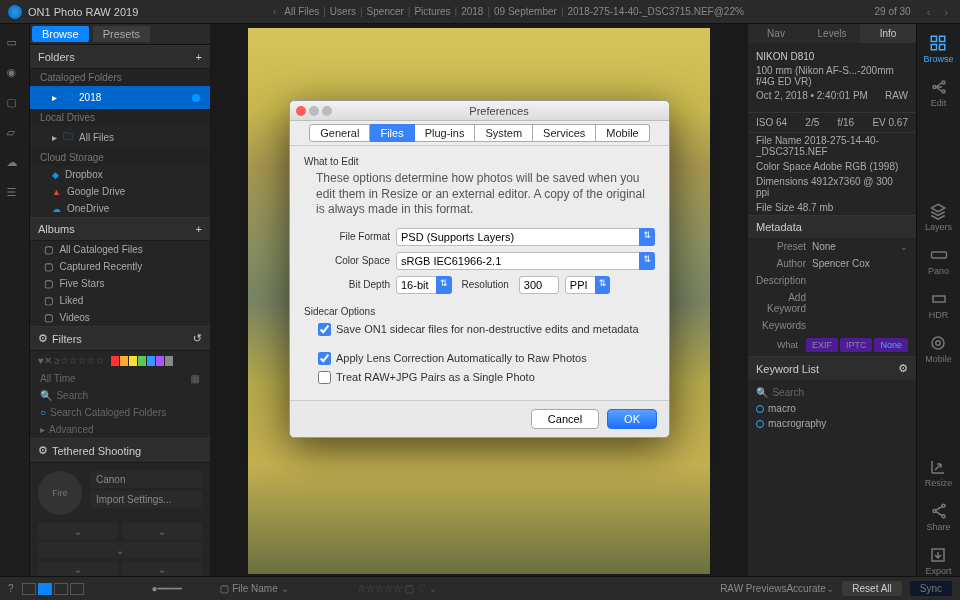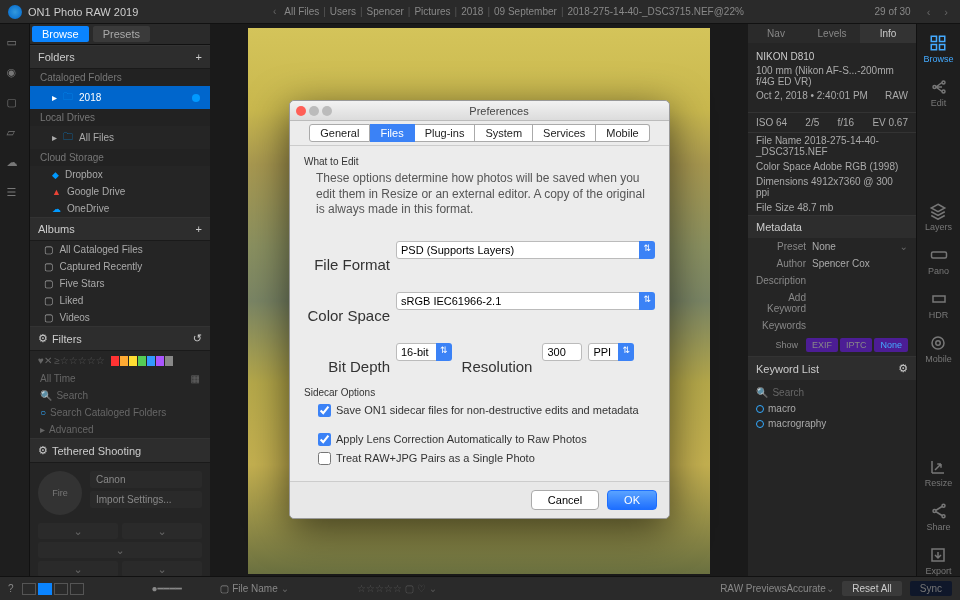--- a/index.html
+++ b/index.html
@@ -95,21 +95,21 @@
 .modal .mtabs { display:flex; justify-content:center; background:#ececec; padding:3px 0; border-bottom:1px solid #ccc;}
 .modal .mtabs div { padding:2px 10px; font-size:11px; border:1px solid #aaa; background:#fff; cursor:pointer;}
 .modal .mtabs div:first-child{border-radius:3px 0 0 3px;}
 .modal .mtabs div:last-child{border-radius:0 3px 3px 0;}
 .modal .mtabs div+div{border-left:none;}
 .modal .mtabs .act{background:#3b82f6;color:#fff;border-color:#3b82f6;}
 .modal .body { padding:10px 14px;}
 .modal .sect { font-size:10px;color:#333;margin-bottom:4px;}
 .modal .desc { font-size:12px;color:#555;margin:4px 0 10px 12px; line-height:1.3;}
 .modal .frow { display:flex;align-items:center;margin:6px 0;gap:6px;}
-.modal .frow .flbl{width:86px;text-align:right;font-size:15px;color:#333;margin-top:28px;}
+.modal .frow .flbl{width:86px;text-align:right;font-size:10px;color:#333;}
 .modal select,.modal input[type=text]{border:1px solid #bbb;border-radius:3px;padding:2px 4px;font-size:11px;background:#fff;}
 .modal .sel-arrow { background:#3b82f6;color:#fff;border-radius:0 3px 3px 0;padding:2px 4px;font-size:9px;margin-left:-2px;}
 .modal .cb { display:flex;align-items:center;gap:5px;font-size:11px;color:#333;margin:6px 0 6px 14px;}
 .modal .cb input{accent-color:#3b82f6;}
 .modal .ftr { display:flex;justify-content:flex-end;gap:8px;padding:8px 12px;border-top:1px solid #ccc;background:#e8e8e8;border-radius:0 0 5px 5px;}
 .modal .ftr button{padding:3px 16px;font-size:11px;border-radius:4px;border:1px solid #aaa;background:#fff;cursor:pointer;}
 .modal .ftr .ok{background:linear-gradient(#5aa3ff,#1e6fff);color:#fff;border-color:#1e6fff;}
 .modal .frow .combo { display:flex; flex:1;}
 .modal .frow .combo input{flex:1;border-radius:3px 0 0 3px;}
 .modal .frow .combo.sm { flex:0 0 auto;}
@@ -341,21 +341,21 @@
       </div>
     <div class="meta-row">
         <span class="lbl">Add Keyword</span>
         <span class="val"></span>
       </div>
     <div class="meta-row">
         <span class="lbl">Keywords</span>
         <span class="val"></span>
       </div>
     <div class="show-tabs">
-      <span class="lbl0">Show</span>
+      <span class="lbl0">What</span>
       <span>EXIF</span>
       <span>IPTC</span>
       <span class="sel">None</span>
     </div>
 
     <div class="kw-hdr">
         <span>Keyword List</span>
         <span>⚙</span>
       </div>
     <div class="kw-body">

